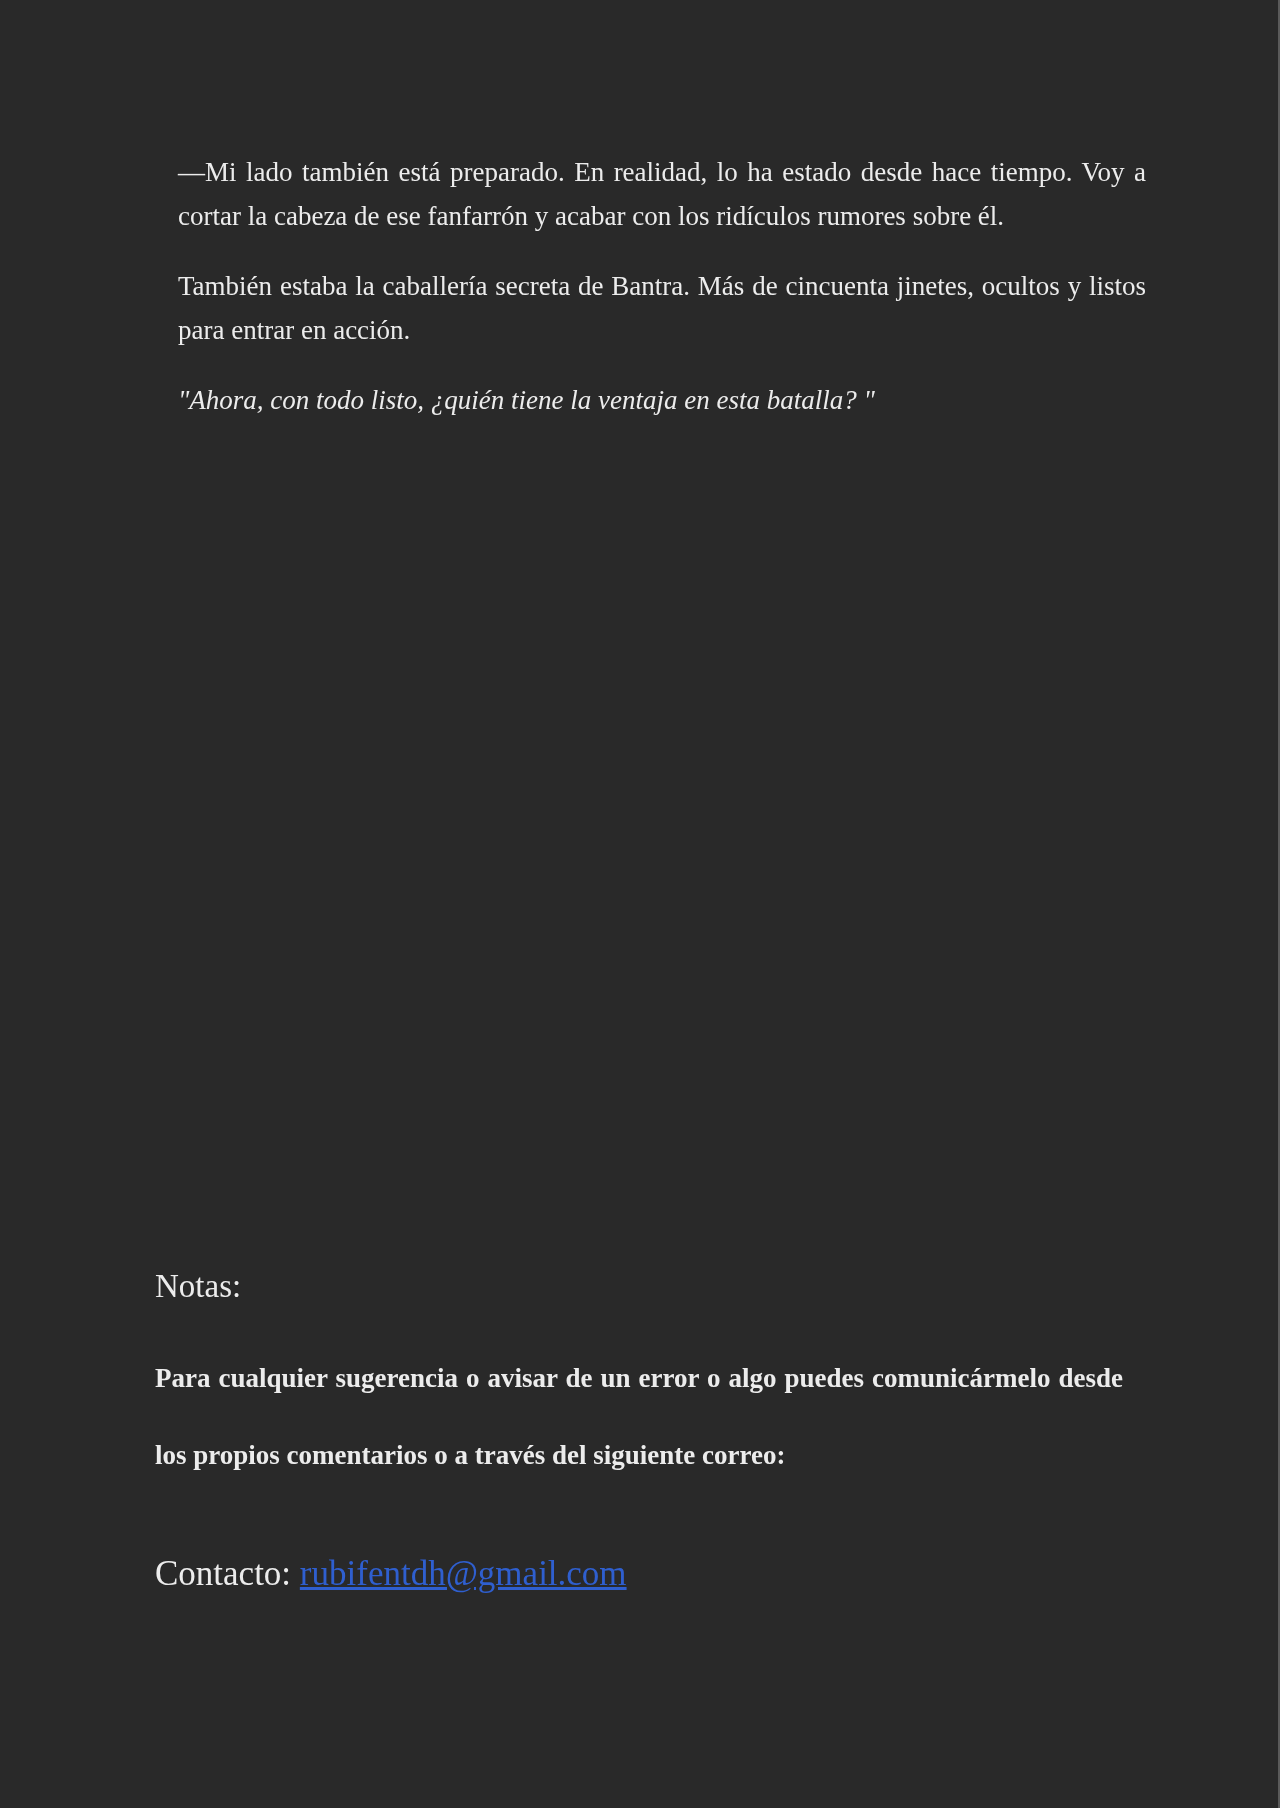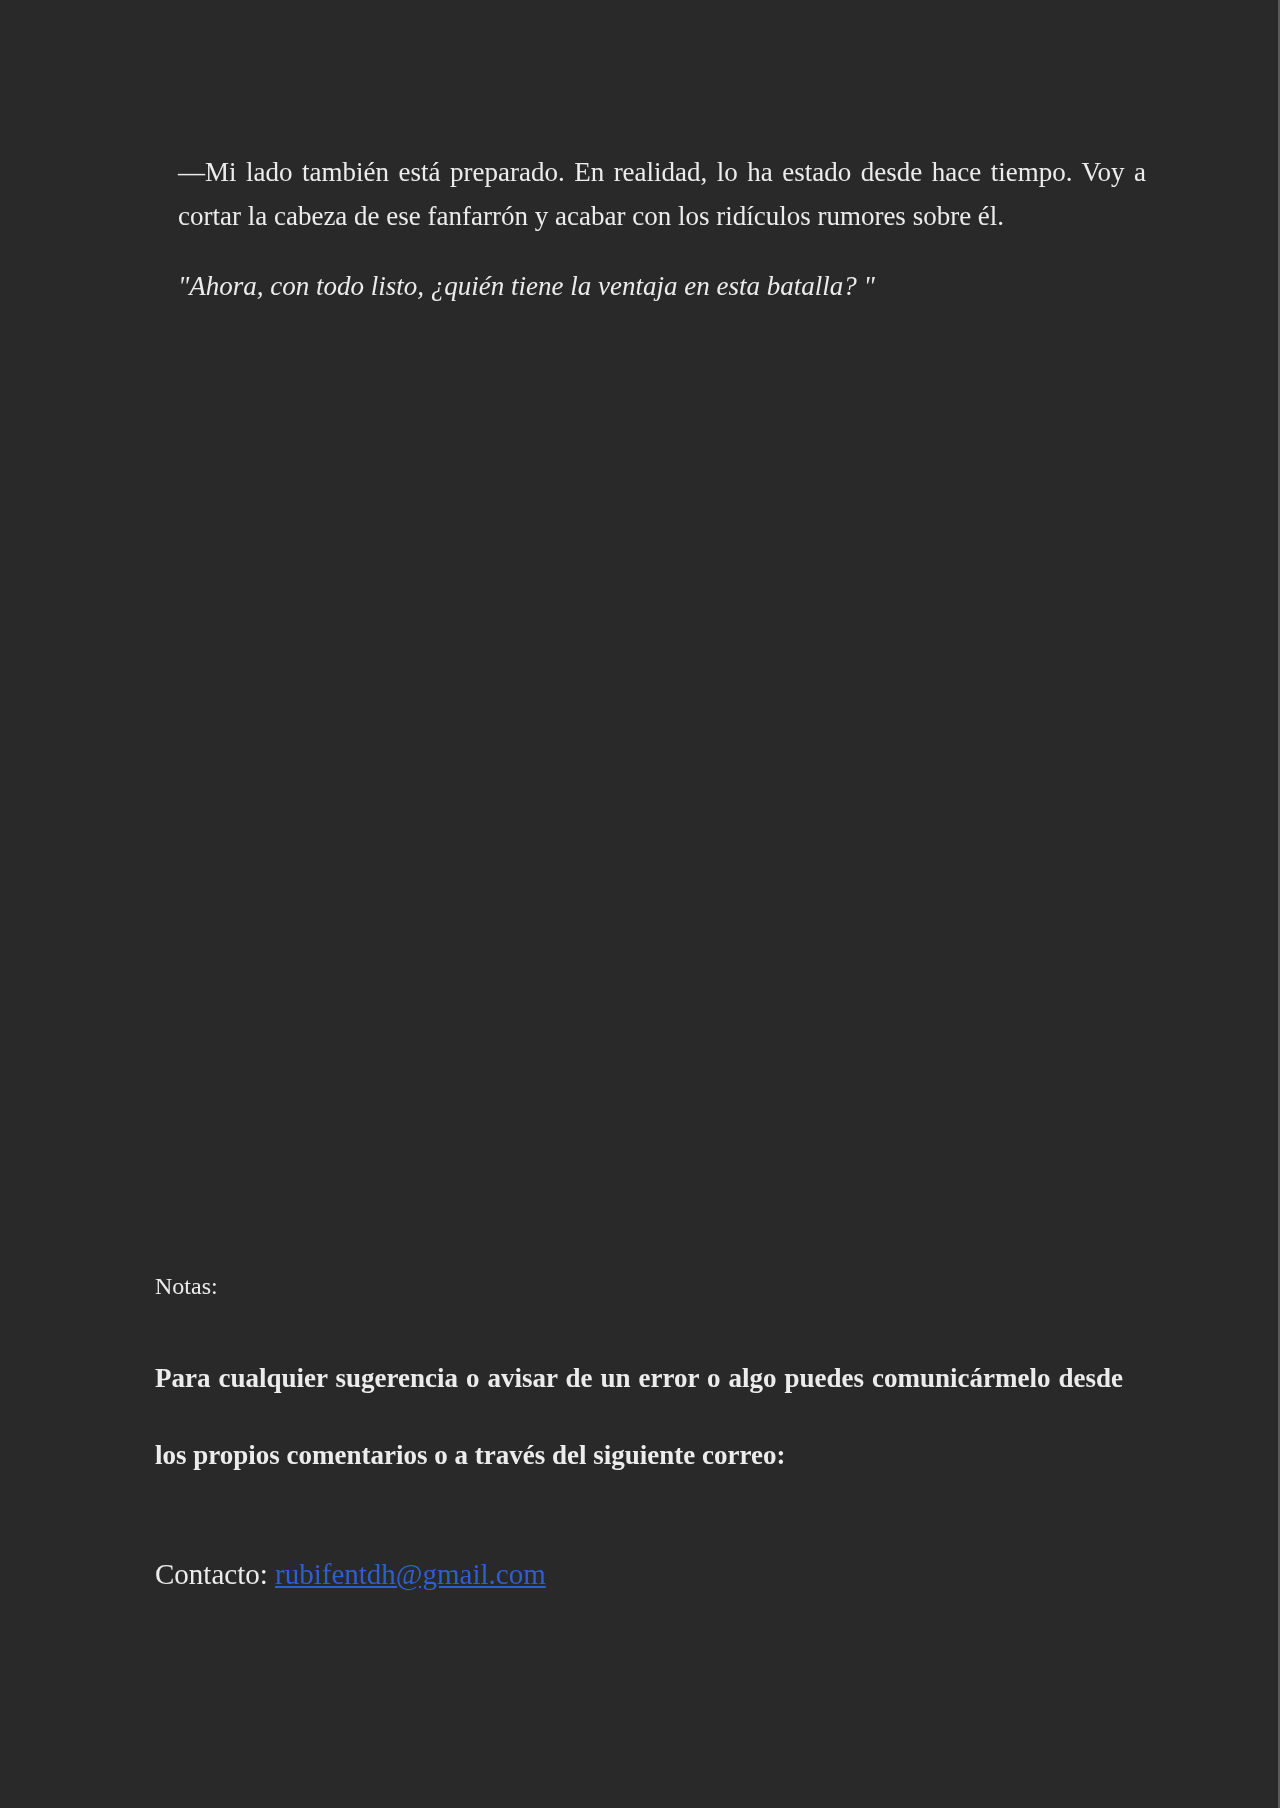--- a/index.html
+++ b/index.html
@@ -40,48 +40,49 @@
     font-style: italic;
     margin-bottom: 24px;
   }
   .notes {
     position: absolute;
     left: 155px;
     width: 968px;
     top: 1264px;
   }
   .notes .notes-title {
-    font-size: 24px;
+    font-size: 33px;
     line-height: 44px;
     margin: 0;
   }
   .notes .notes-body {
     font-size: 27px;
     line-height: 77px;
     margin: 32px 0 0 0;
     text-align: justify;
     font-weight: bold;
   }
   .notes .contact {
-    font-size: 29px;
+    font-size: 35px;
     line-height: 44px;
     margin: 58px 0 0 0;
   }
   .contact a {
     color: #2f5fcf;
     text-decoration: underline;
   }
 </style>
 </head>
 <body>
 
 <div class="right-edge"></div>
 
 <article class="chapter">
   <p>—Mi lado también está preparado. En realidad, lo ha estado desde hace tiempo. Voy a cortar la cabeza de ese fanfarrón y acabar con los ridículos rumores sobre él.</p>
+  <p>También estaba la caballería secreta de Bantra. Más de cincuenta jinetes, ocultos y listos para entrar en acción.</p>
   <p class="italic">"Ahora, con todo listo, ¿quién tiene la ventaja en esta batalla? "</p>
 </article>
 
 <section class="notes">
   <p class="notes-title">Notas:</p>
   <p class="notes-body">Para cualquier sugerencia o avisar de un error o algo puedes comunicármelo desde los propios comentarios o a través del siguiente correo:</p>
   <p class="contact"><span>Contacto: </span><a href="mailto:rubifentdh@gmail.com">rubifentdh@gmail.com</a></p>
 </section>
 
 </body></html>

